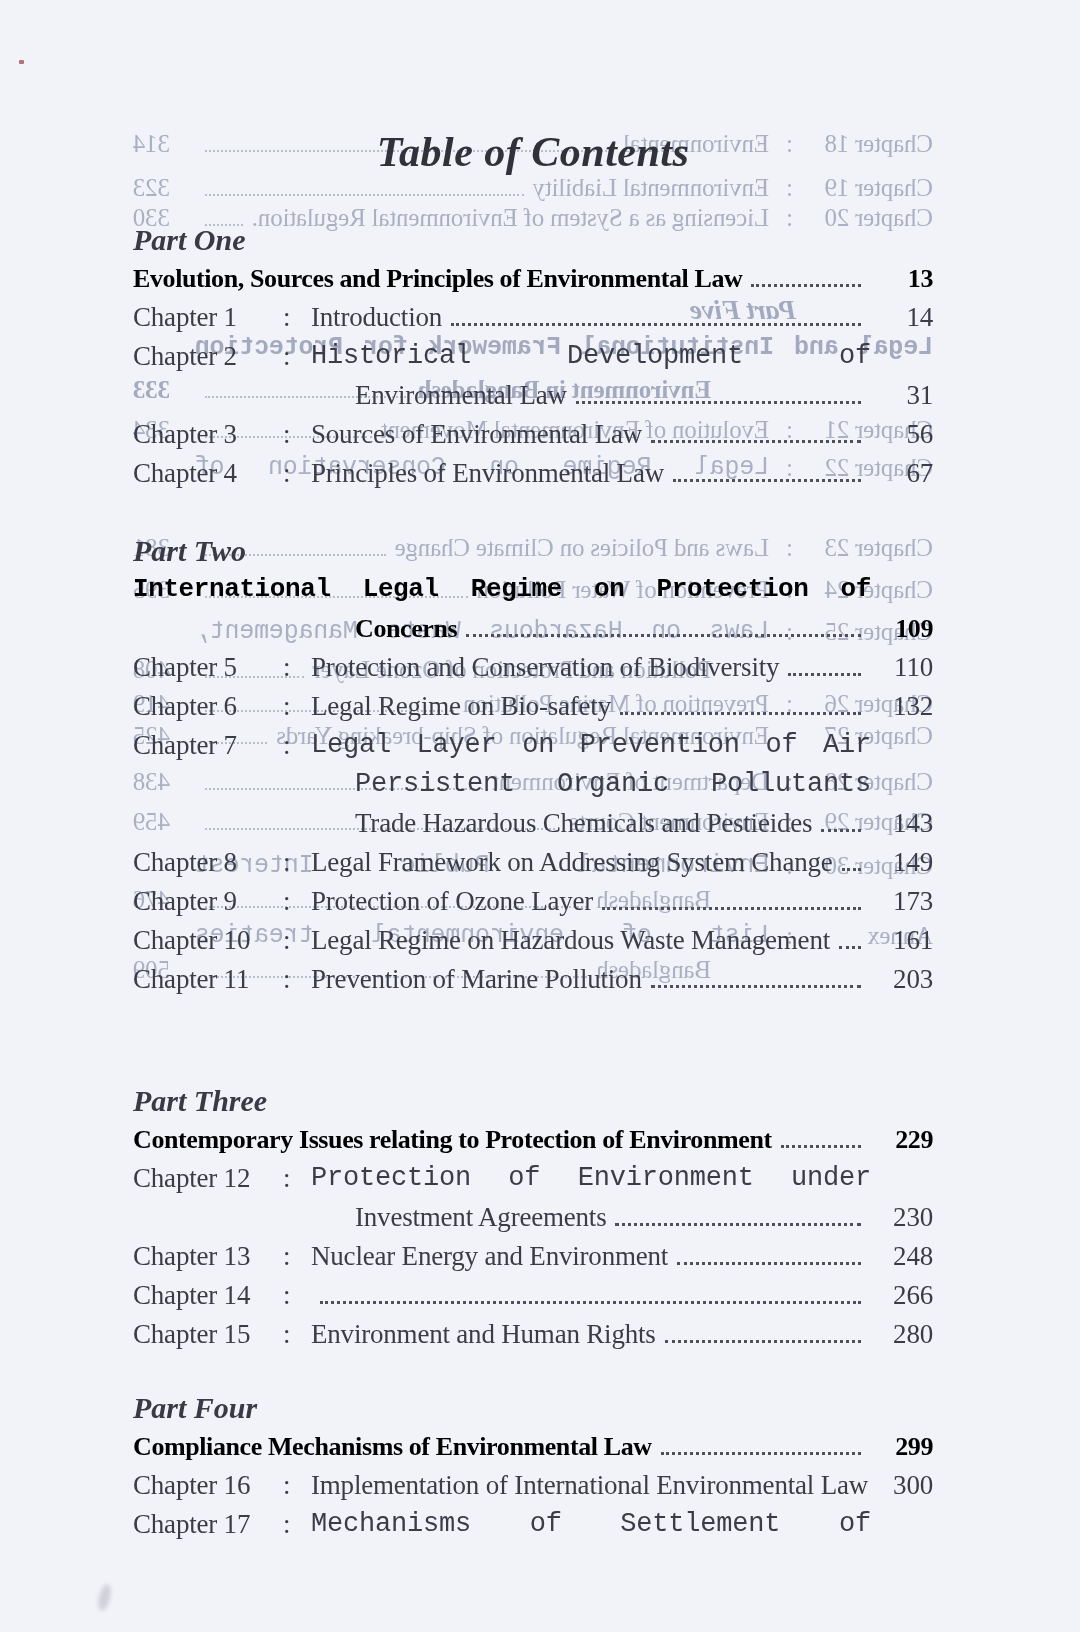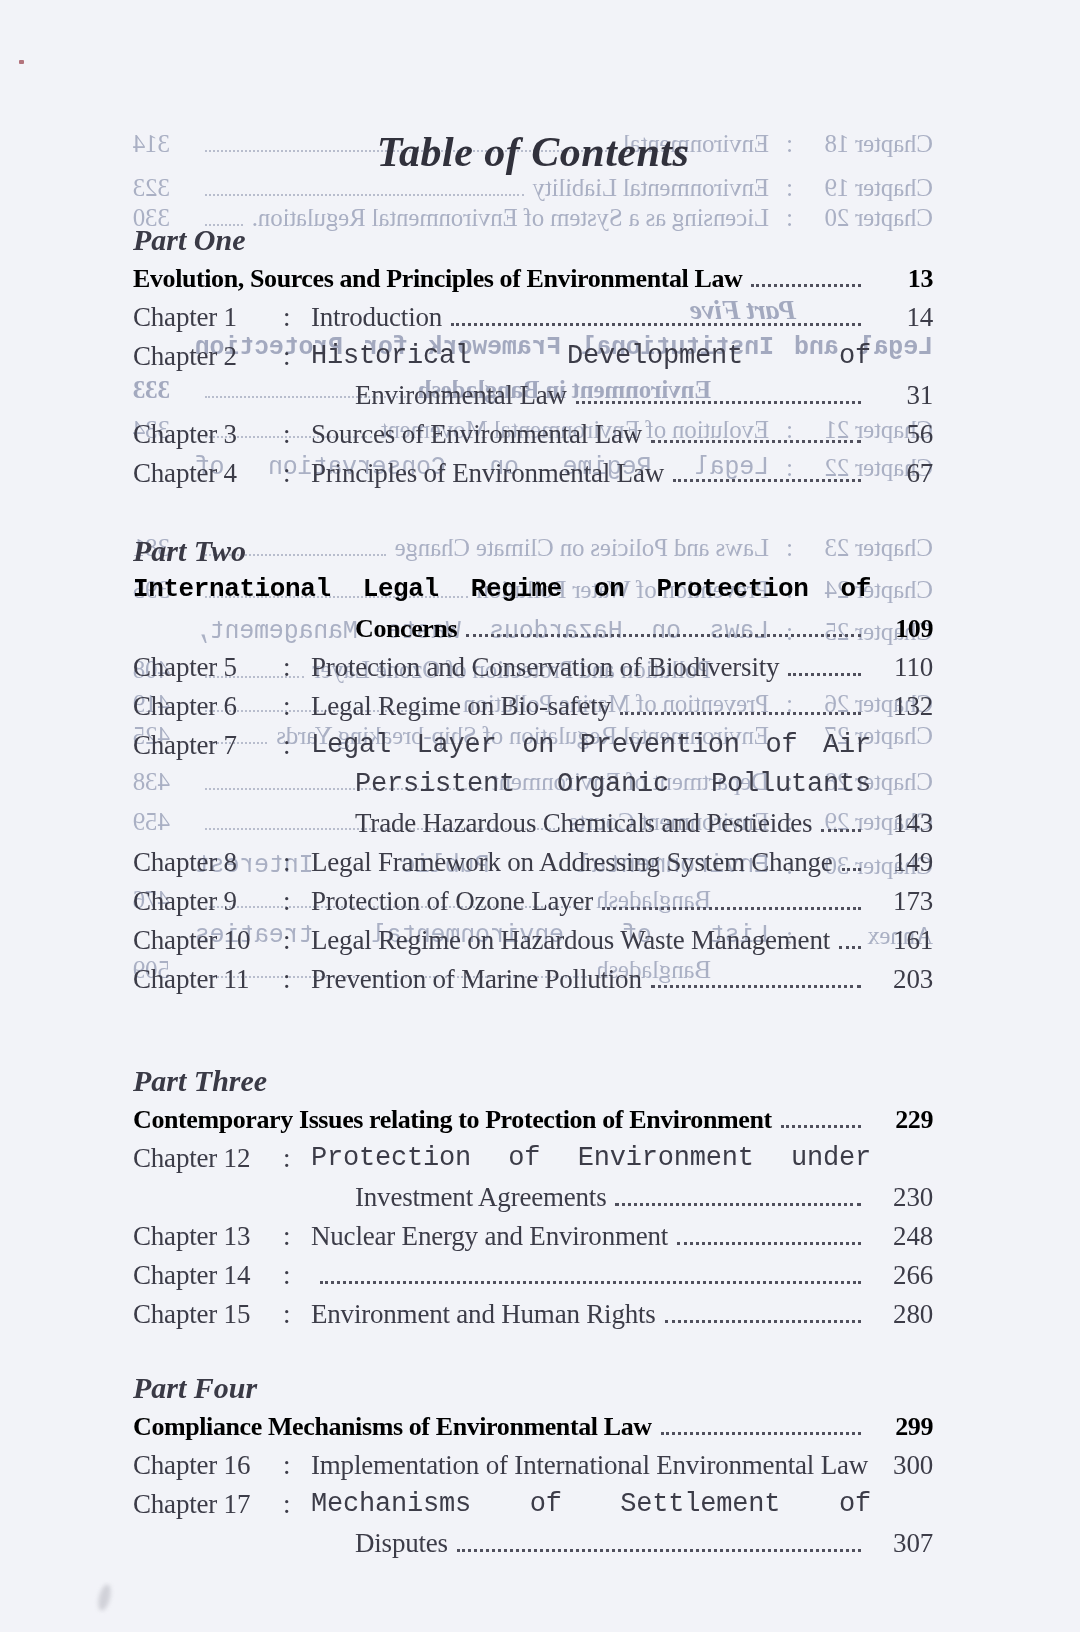--- a/index.html
+++ b/index.html
@@ -341,21 +341,21 @@
   <div class="row">
       <span class="c1">Chapter 11</span>
       <span class="c2">:</span>
       <span class="c3">
         <span class="t">Prevention of Marine Pollution</span>
         <span class="leader"></span>
       </span>
       <span class="c4">203</span>
     </div>
 
-  <div class="part" style="margin-top:62px">Part Three</div>
+  <div class="part" style="margin-top:82px">Part Three</div>
   <div class="row bold">
       <span class="c3">
         <span class="t">Contemporary Issues relating to Protection of Environment</span>
         <span class="leader"></span>
       </span>
       <span class="c4">229</span>
     </div>
   <div class="row">
       <span class="c1">Chapter 12</span>
       <span class="c2">:</span>
@@ -413,24 +413,16 @@
         <span class="leader none"></span>
       </span>
       <span class="c4">300</span>
     </div>
   <div class="row">
       <span class="c1">Chapter 17</span>
       <span class="c2">:</span>
       <span class="c3 just">Mechanisms of Settlement of Environmental</span>
       <span class="c4"></span>
     </div>
-  <div class="row">
-      <span class="sp"></span>
-      <span class="c3">
-        <span class="t">Disputes</span>
-        <span class="leader"></span>
-      </span>
-      <span class="c4">307</span>
-    </div>
 </div>
 
 <div class="speck"></div>
 <div class="smudge"></div>
 
 </body></html>

